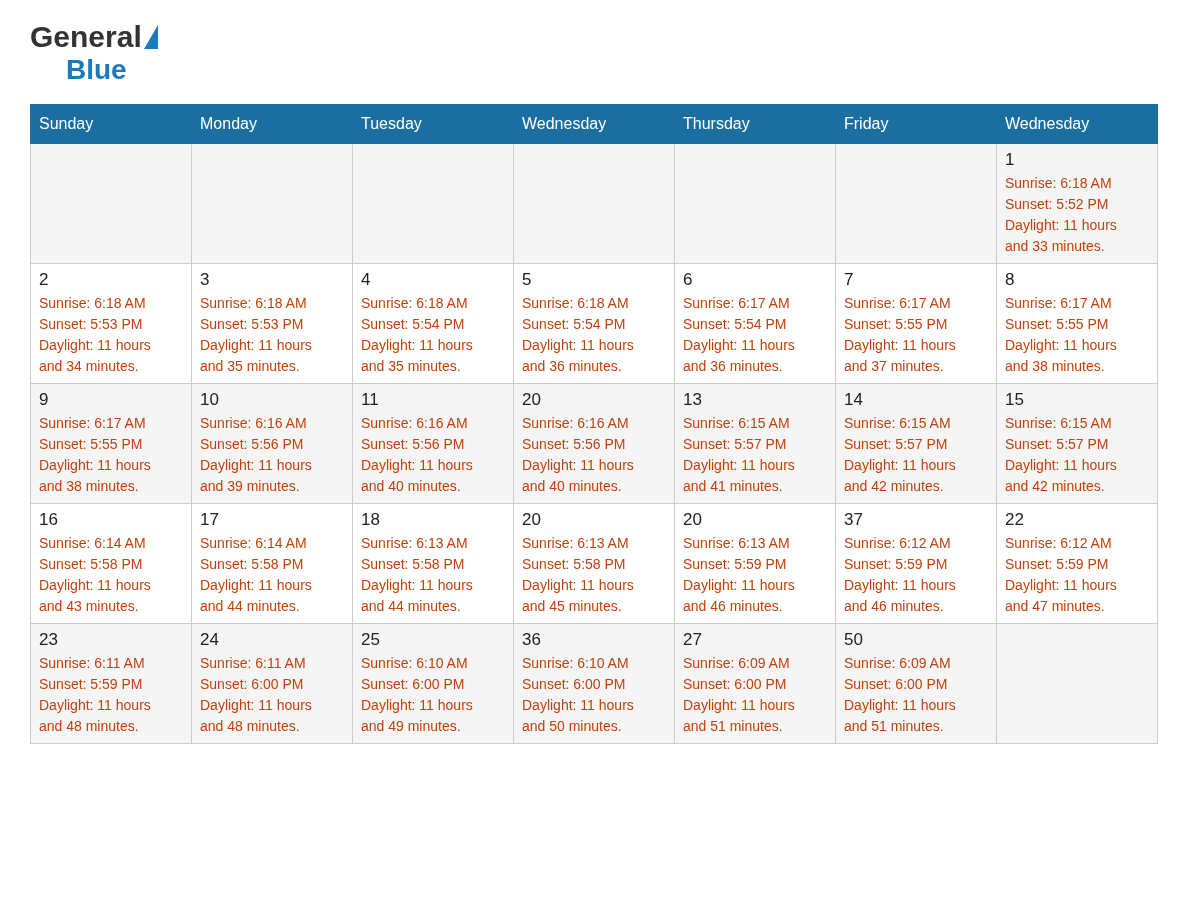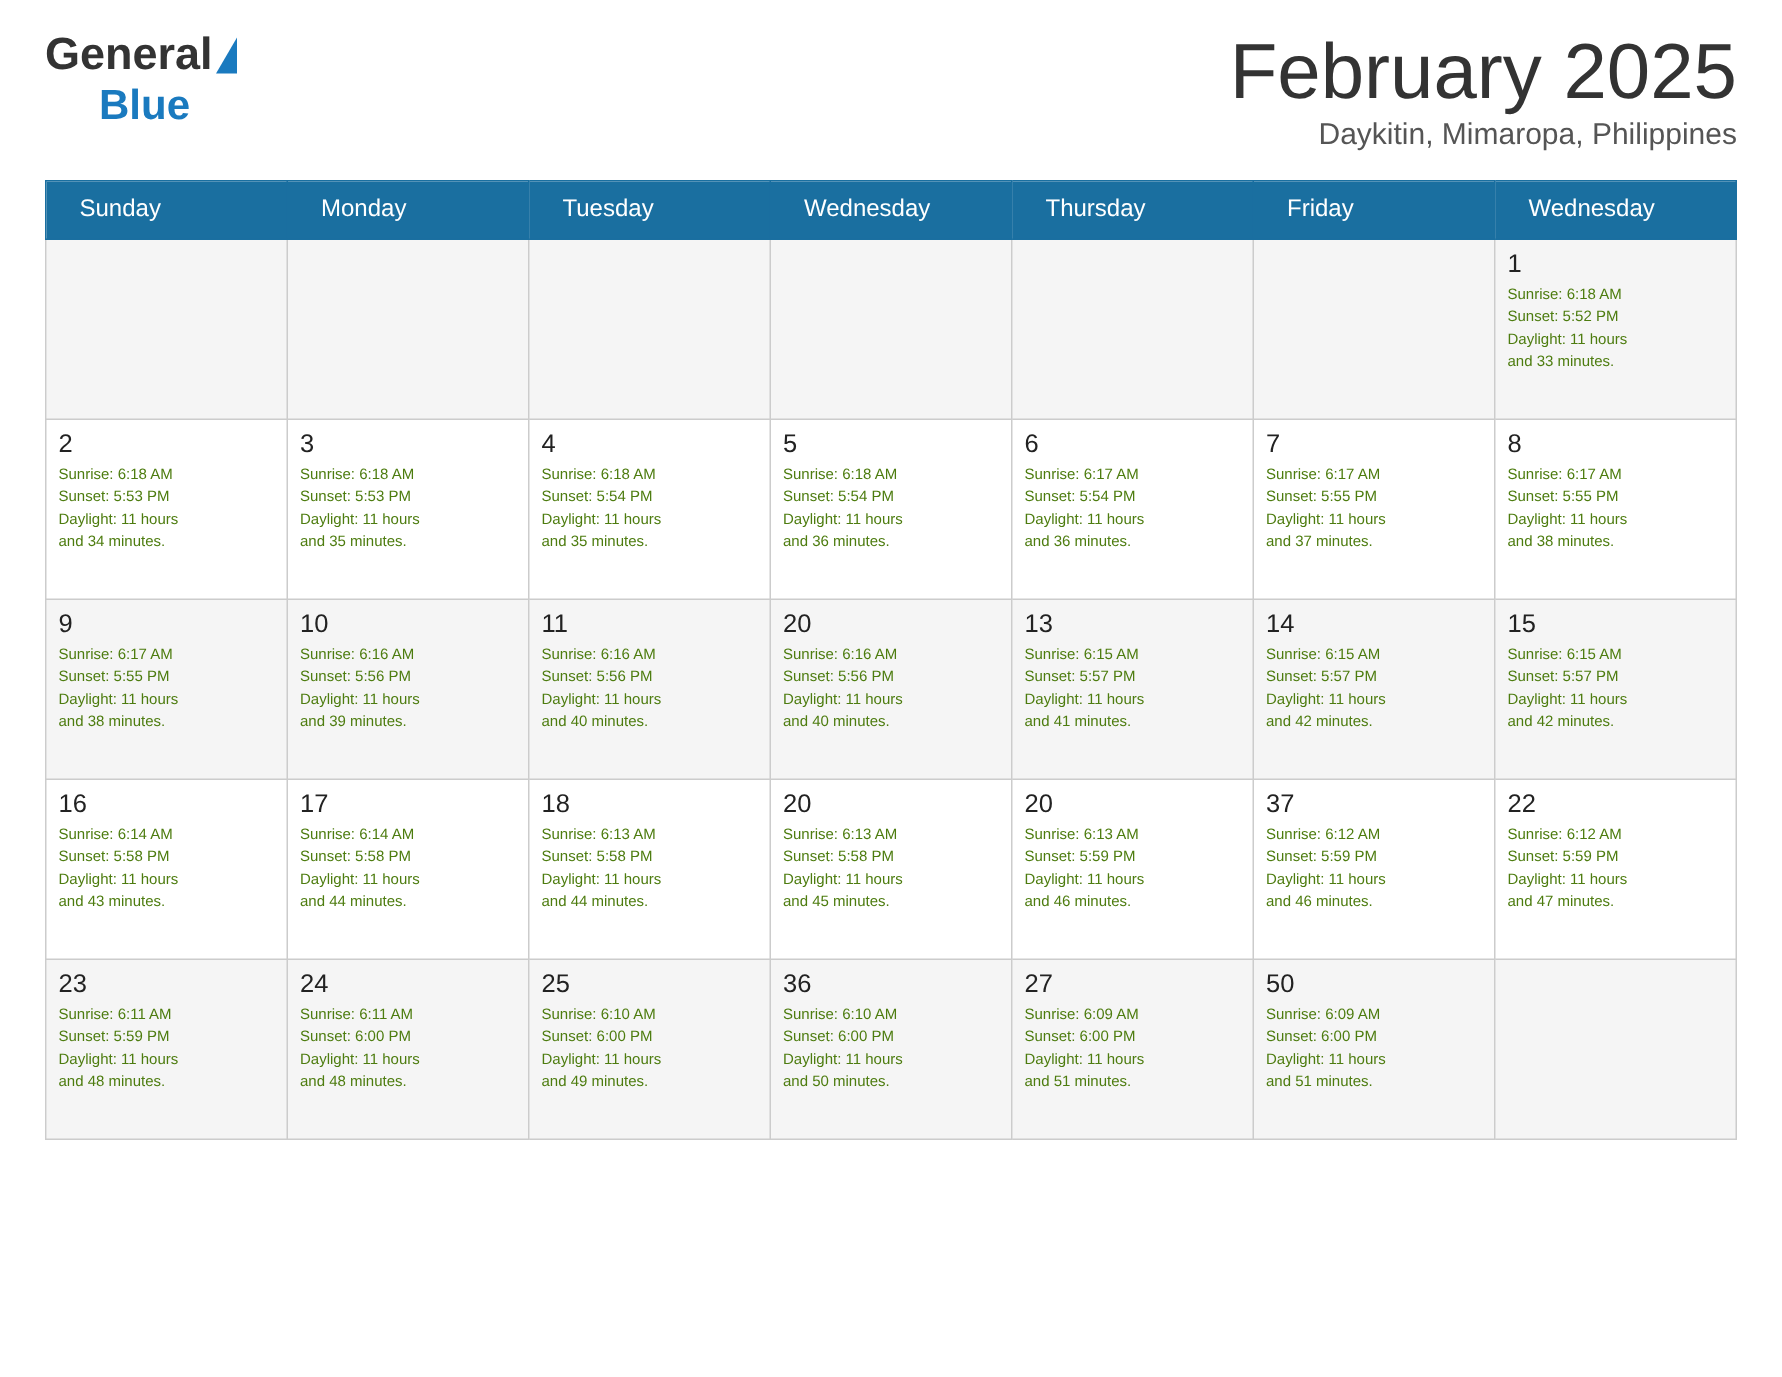--- a/index.html
+++ b/index.html
@@ -38,21 +38,21 @@
     table {
       width: 100%;
       border-collapse: collapse;
       table-layout: fixed;
     }
     thead tr th {
       background-color: #1a6fa0;
       color: #fff;
       font-size: 16px;
       font-weight: normal;
-      padding: 10px 22px;
+      padding: 10px 8px;
       text-align: left;
       border: 1px solid #1a6fa0;
     }
     tbody tr td {
       vertical-align: top;
       border: 1px solid #ccc;
       padding: 6px 8px;
       font-size: 13px;
       color: #333;
       min-height: 100px;
@@ -65,22 +65,22 @@
       background-color: #fff;
     }
     .day-number {
       font-size: 17px;
       font-weight: normal;
       color: #222;
       display: block;
       margin-bottom: 3px;
     }
     .day-info {
-      font-size: 10px;
-      color: #4d7c0f;
+      font-size: 14px;
+      color: #c2410c;
       line-height: 1.5;
     }
     .empty-cell {
       background-color: #f5f5f5;
     }
     
     .logo-top-row {
       display: flex;
       align-items: center;
       text-align: center;
@@ -112,24 +112,20 @@
 <body>
 
 <div class="header">
   <div class="logo">
     <div class="logo-top-row">
       <span class="logo-text-general">General</span>
       <span class="logo-triangle"></span>
     </div>
     <span class="logo-text-blue">Blue</span>
   </div>
-  <div class="title-area">
-    <div class="month-title">February 2025</div>
-    <div class="location">Daykitin, Mimaropa, Philippines</div>
-  </div>
 </div>
 
 <table>
   <thead>
     <tr>
 
     <th>Sunday</th>
         <th>Monday</th>
         <th>Tuesday</th>
         <th>Wednesday</th>

